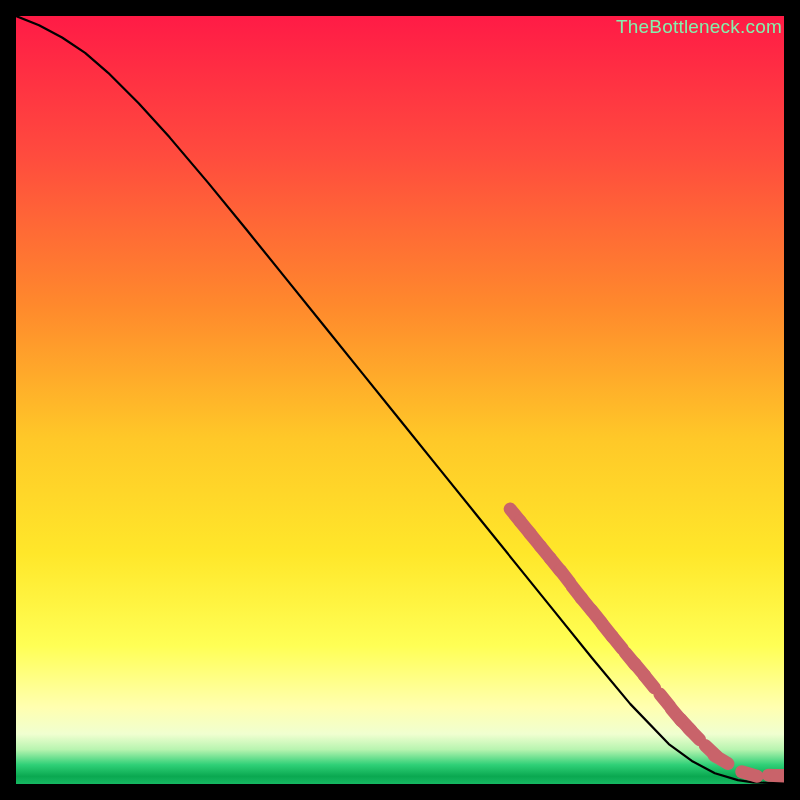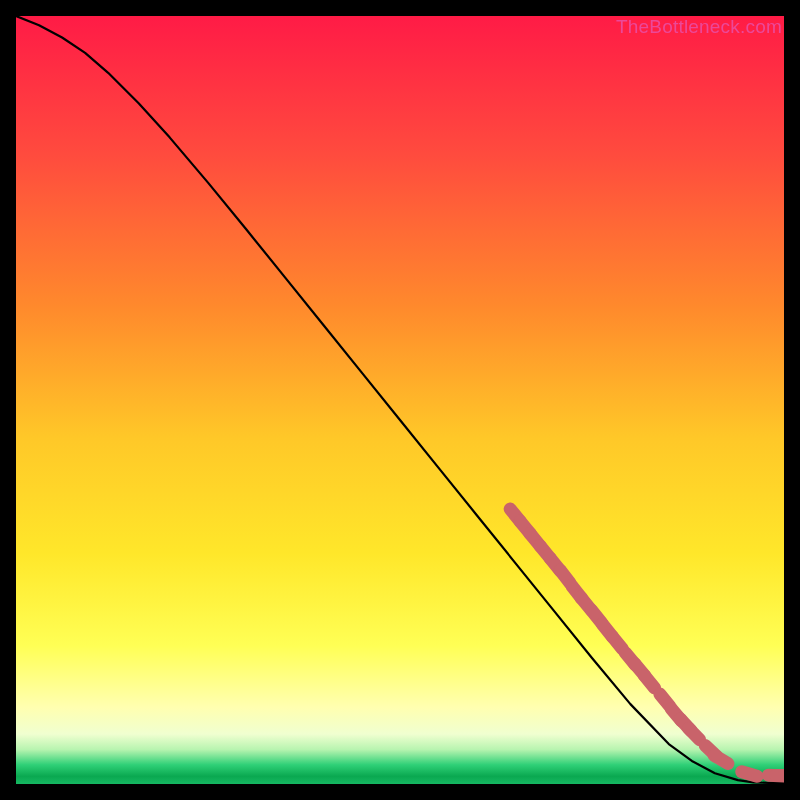--- a/index.html
+++ b/index.html
@@ -23,21 +23,21 @@
     position: absolute;
     left: 0;
     top: 0;
     width: 768px;
     height: 768px;
   }
   .watermark {
     position: absolute;
     top: 0;
     right: 2px;
-    color: #ec4899;
+    color: #86efac;
     font-size: 19px;
     font-weight: 500;
     letter-spacing: 0.2px;
   }
 </style>
 </head>
 <body>
 
 <div class="frame">
   <svg class="plot" viewBox="0 0 768 768">

